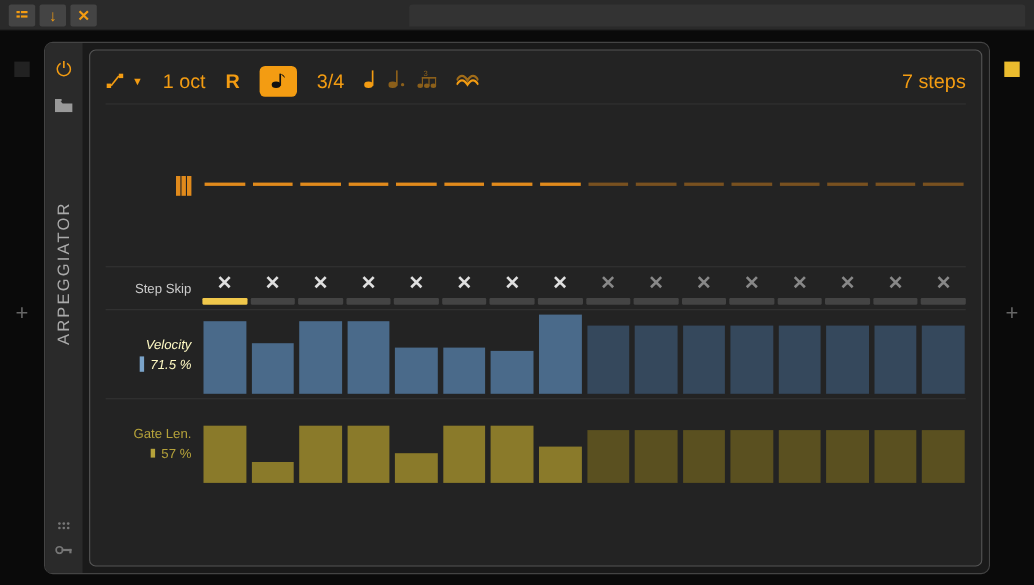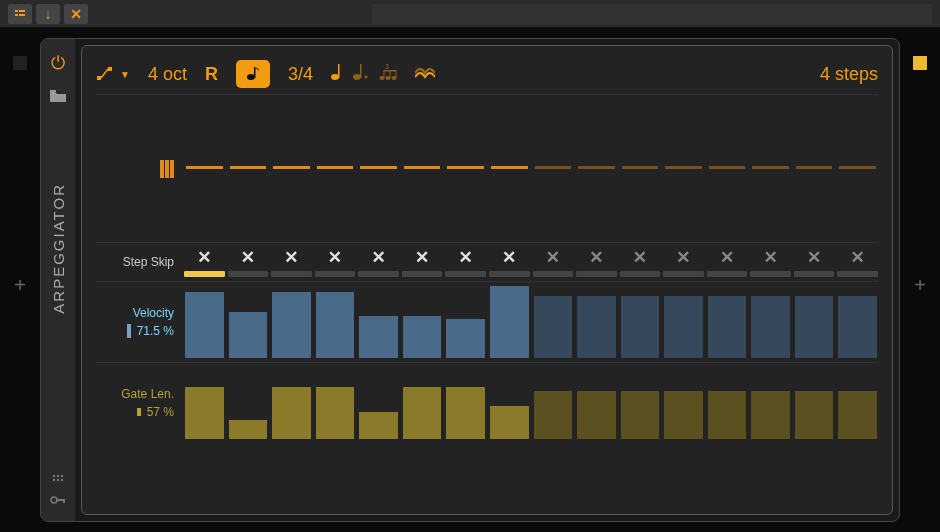--- a/index.html
+++ b/index.html
@@ -94,21 +94,21 @@
     .piano-icon span { width:4px; height:18px; background:#e08a1c; display:block;}
     .skip-cell {
       display: flex; flex-direction: column; align-items: center; gap: 3px;
     }
     .skip-x { color: #888; font-size: 17px; font-weight: bold; }
     .skip-x.active { color: #e0e0e0; }
     .skip-bar { height: 6px; width: 100%; background: #444; border-radius:1px; }
     .skip-bar.active { background: #f1c84b; }
 
     
-    .vel-lane .lane-label { color: #7dd3fc; }
+    .vel-lane .lane-label { color: #fef9c3; font-style: italic; }
     .vel-cell { height: 72px; position: relative; width:100%; }
     .vel-bar { position: absolute; bottom: 0; left: 1px; right: 1px; background: #4a6a8a; }
     .vel-bar.dim { background: #35485c; }
     .mini-ind { width:4px; height:14px; background:#7aa3c9; margin-right:6px; }
     .mini-ind.y { background:#b5a23a; height:8px; }
     .val-row { display:flex; align-items:center; }
 
     
     .gate-lane .lane-label { color: #b5a23a; }
     .gate-cell { height: 72px; position: relative; width:100%; }
@@ -173,21 +173,21 @@
 
       <div class="header-row">
         <span class="hdr-item">
           <svg width="18" height="18" viewBox="0 0 18 18">
               <rect x="1" y="11" width="4" height="4" fill="#f39c12"></rect>
               <rect x="12" y="2" width="4" height="4" fill="#f39c12"></rect>
               <line x1="5" y1="13" x2="12" y2="4" stroke="#f39c12" stroke-width="1.5"></line>
             </svg>
           <span class="dropdown-caret">▼</span>
         </span>
-        <span class="hdr-item">4 oct</span>
+        <span class="hdr-item">1 oct</span>
         <span class="hdr-item bold">R</span>
         <span class="mode-btn active">
           <svg width="16" height="16" viewBox="0 0 16 16">
               <ellipse cx="6" cy="11" rx="4" ry="3" fill="#111"></ellipse>
               <rect x="9" y="1" width="1.5" height="11" fill="#111"></rect>
               <path d="M10 1 Q14 2 14 5" fill="#111"></path>
             </svg>
         </span>
         <span class="hdr-item">3/4</span>
         <span class="note-mode">
@@ -216,21 +216,21 @@
                 <rect x="4.5" y="7" width="13" height="1.5" fill="#f39c12"></rect>
               </svg>
           </span>
         </span>
         <span class="hdr-item">
           <svg width="20" height="14" viewBox="0 0 20 14">
               <path d="M0 10 Q5 2 10 10 Q15 2 20 10" stroke="#f39c12" stroke-width="2" fill="none"></path>
               <path d="M0 6 Q5 -2 10 6 Q15 -2 20 6" stroke="#f39c12" stroke-width="2" fill="none" opacity="0.6"></path>
             </svg>
         </span>
-        <span class="hdr-item hdr-right">4 steps</span>
+        <span class="hdr-item hdr-right">7 steps</span>
       </div>
 
       <div class="lane pitch-lane">
         <div class="lane-label">
           <span class="piano-icon">
               <span></span>
               <span></span>
               <span></span>
             </span>
         </div>

